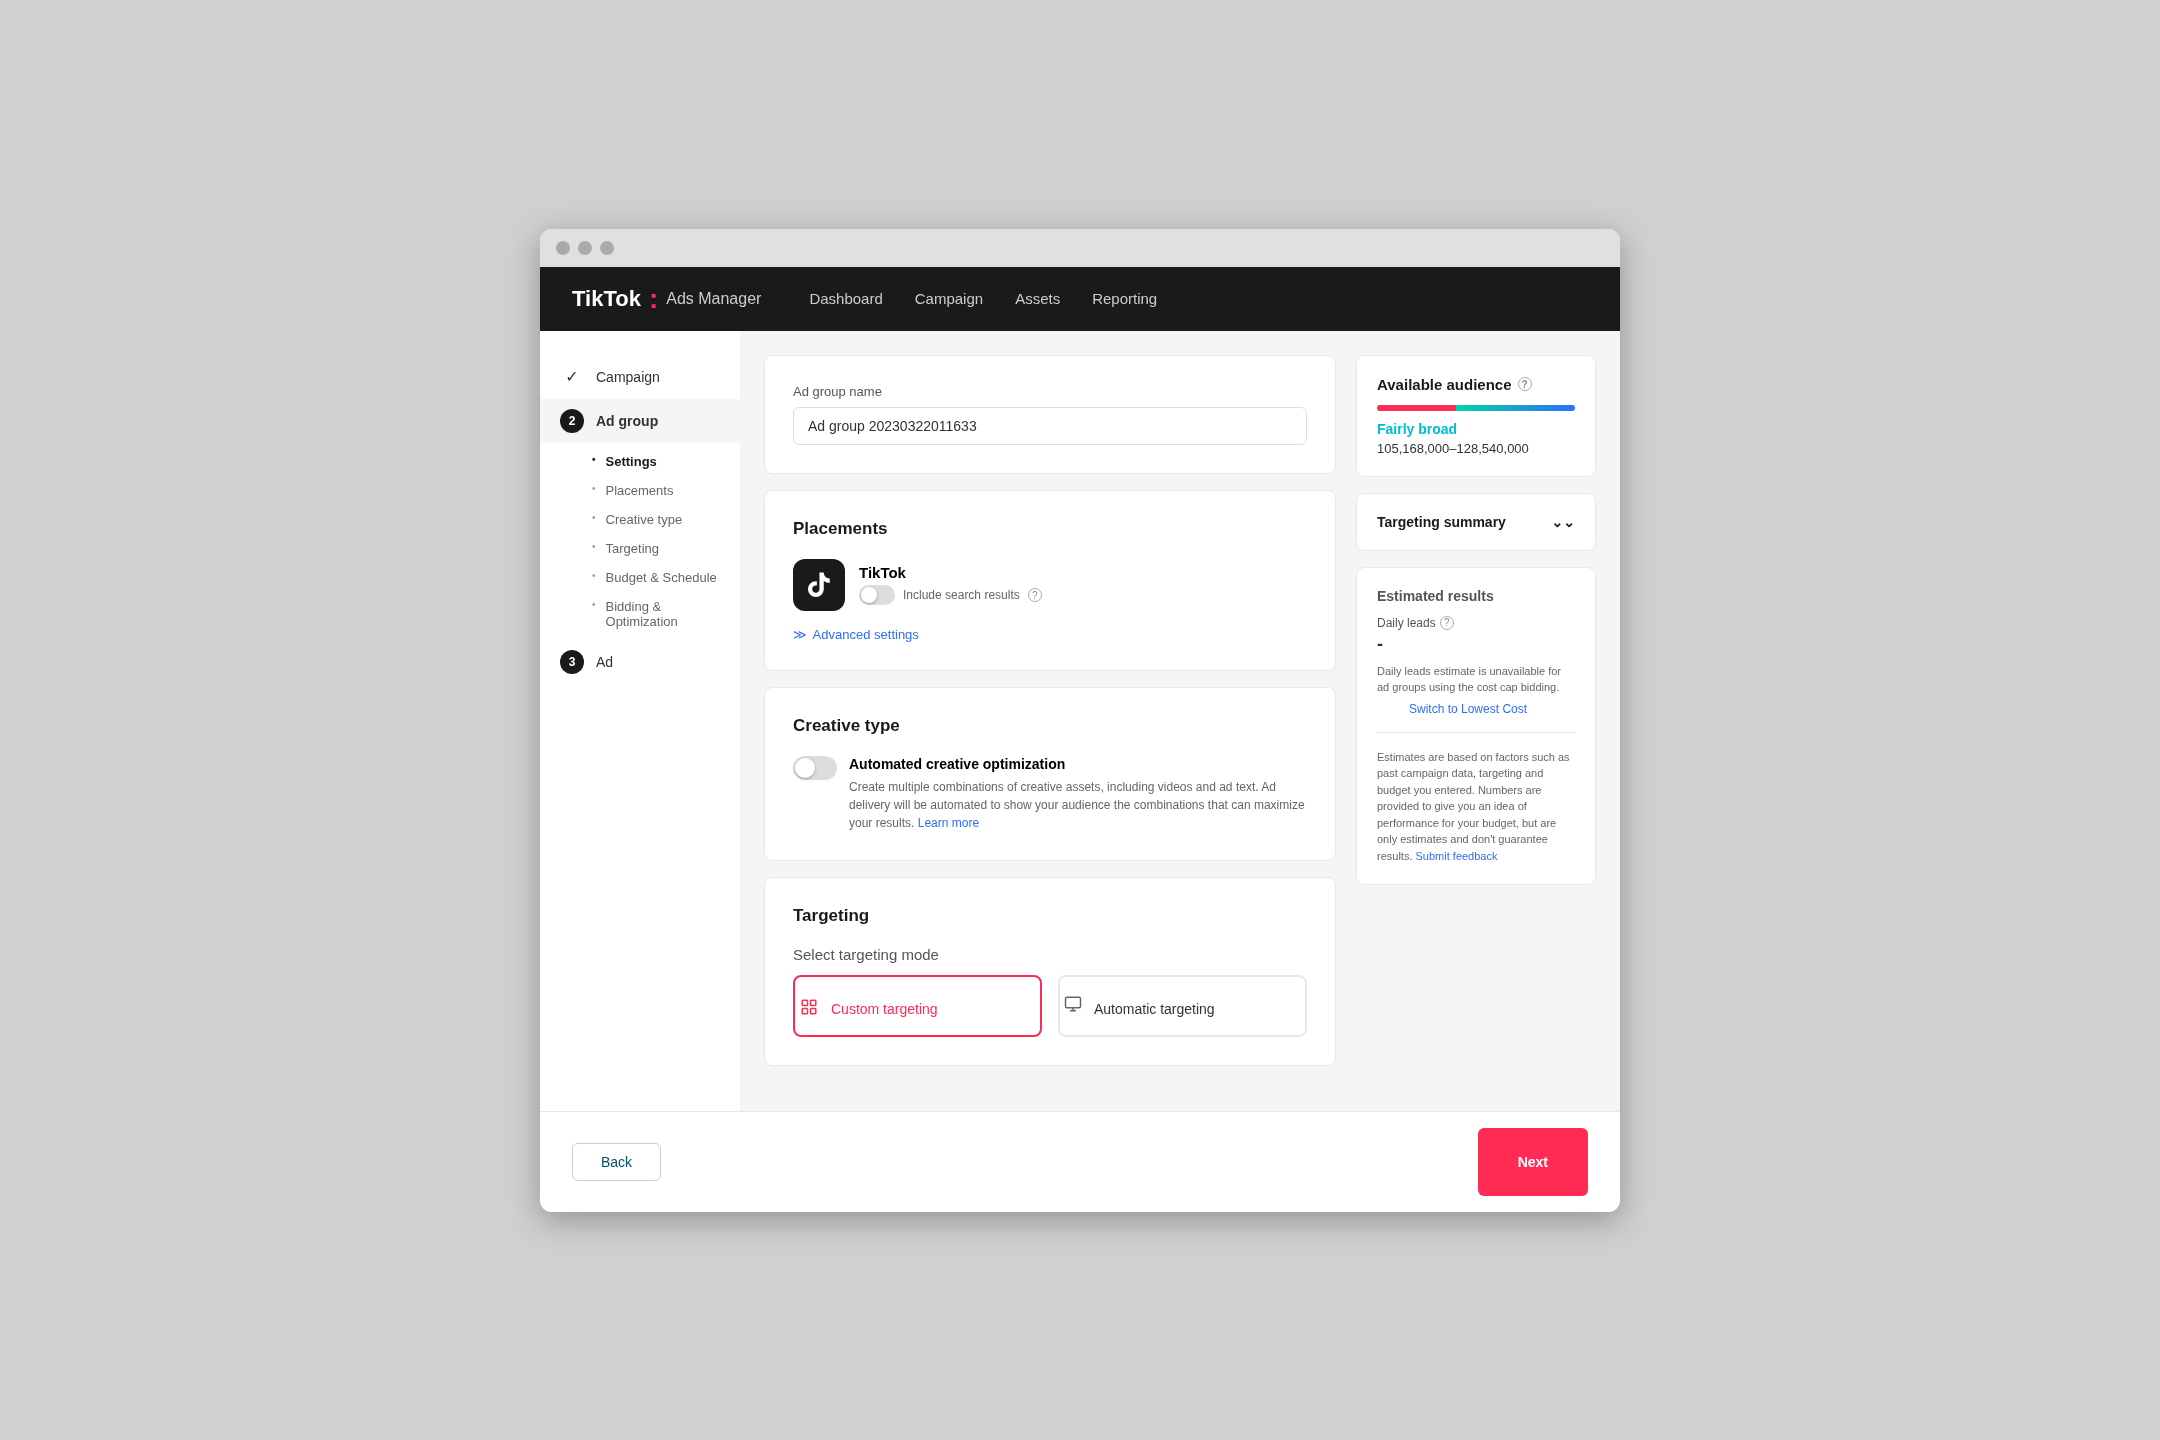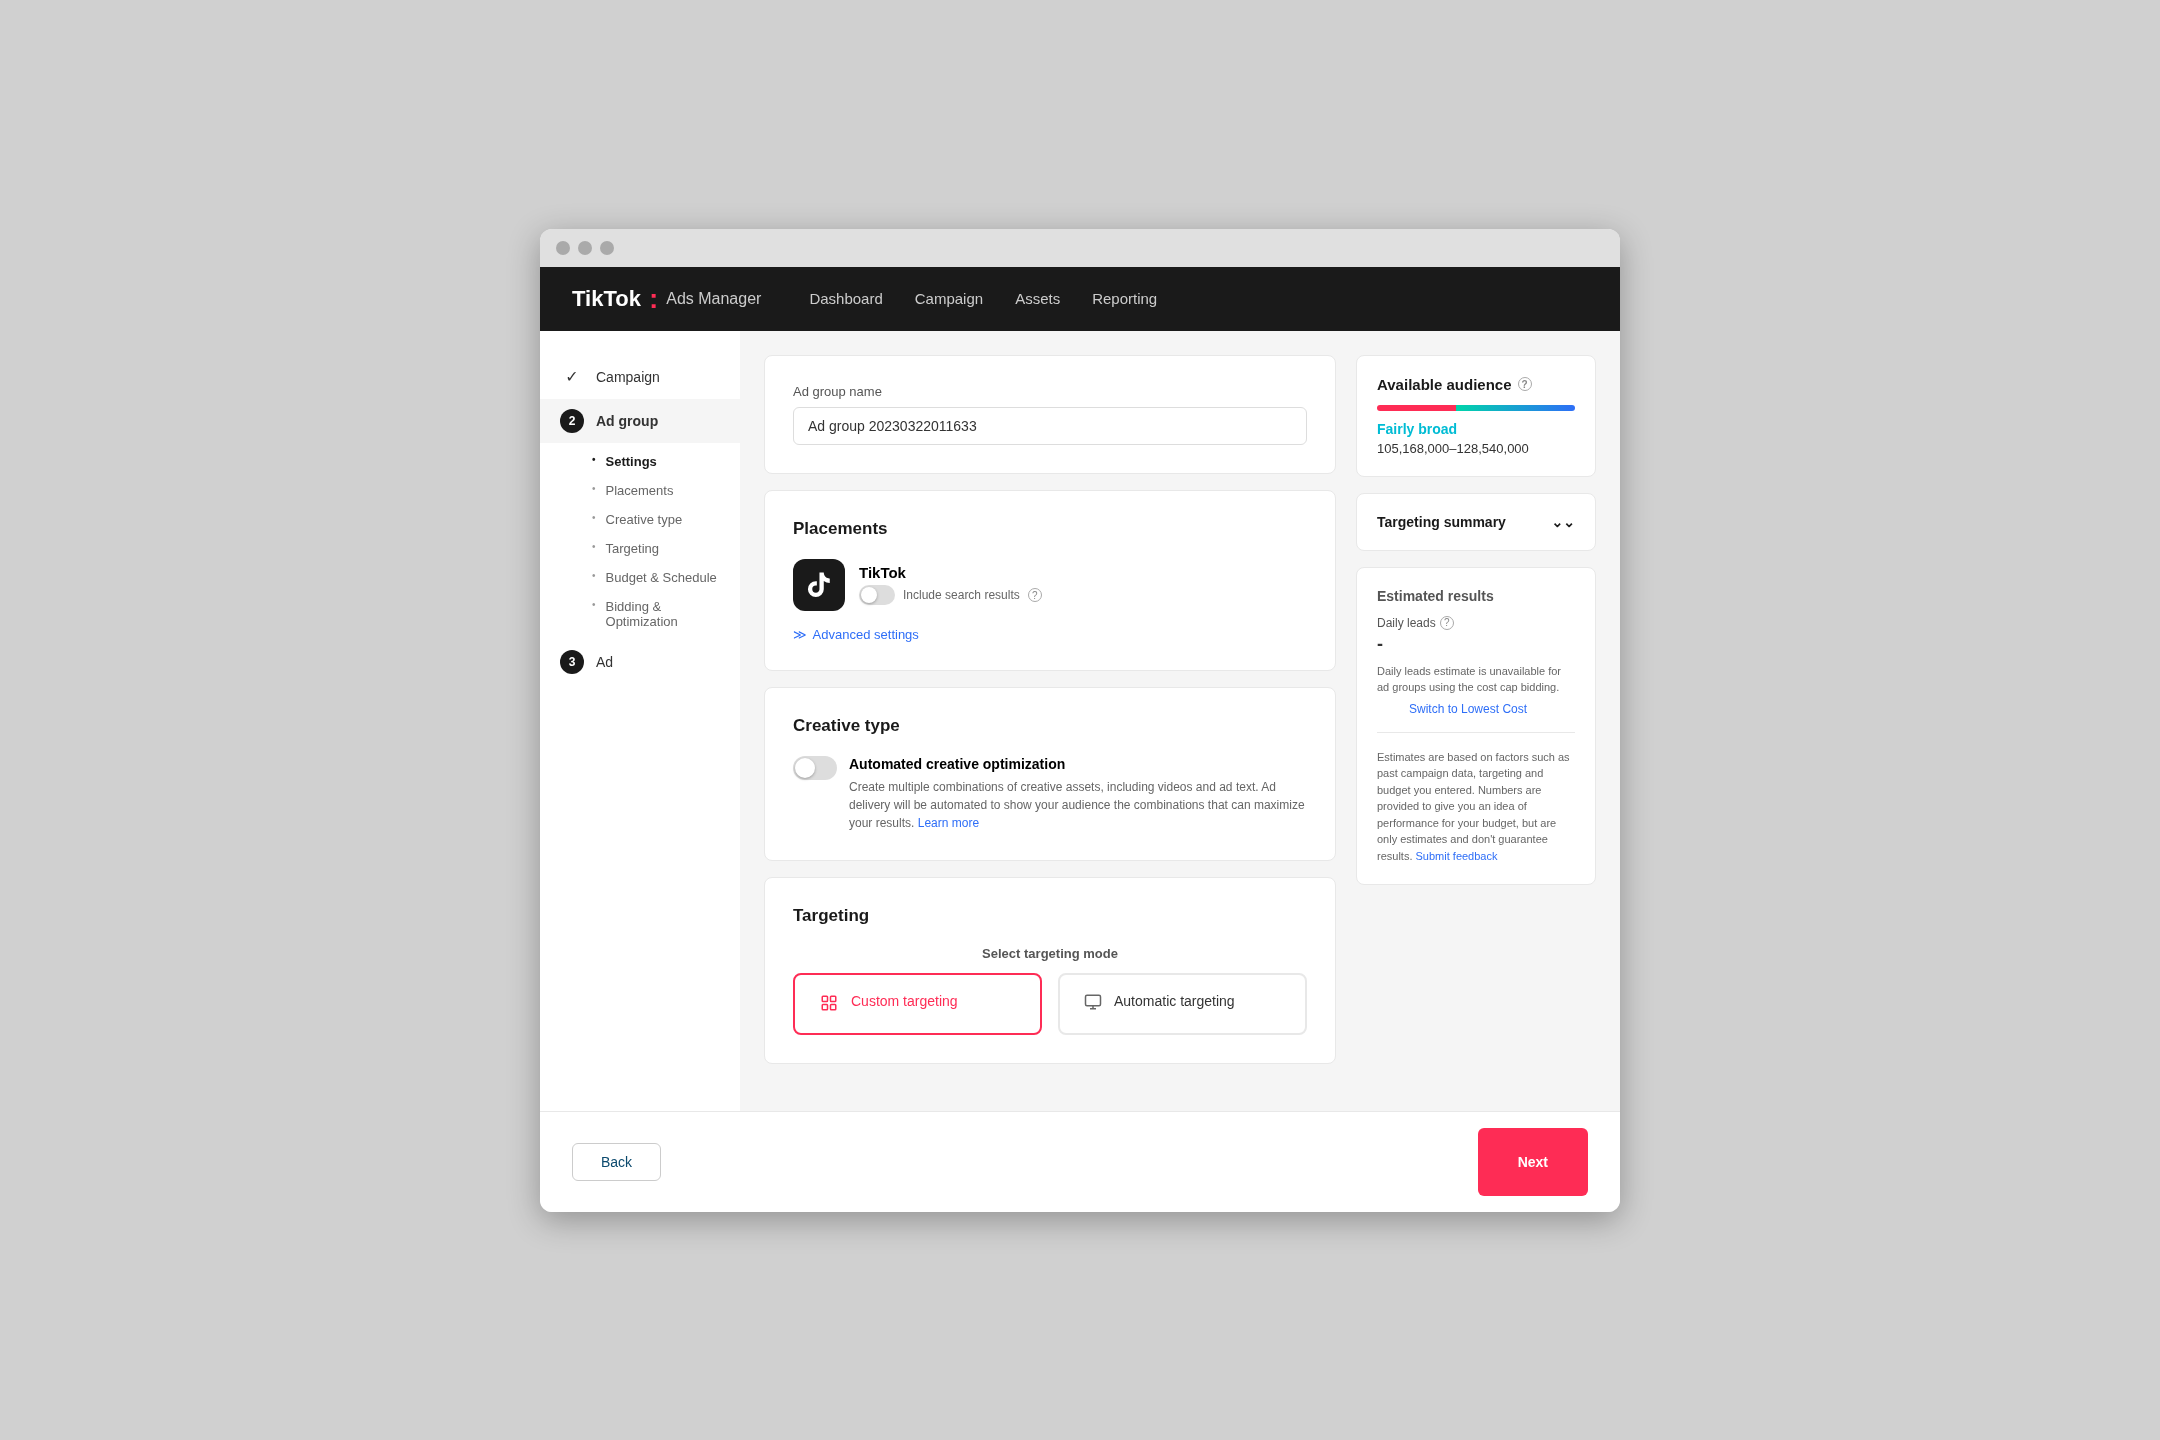--- a/index.html
+++ b/index.html
@@ -292,37 +292,36 @@
       font-size: 12px;
       color: #666;
       line-height: 1.5;
     }
     .creative-text a {
       color: #2e6ef7;
       text-decoration: none;
     }
     
     .targeting-section .section-label {
-      font-size: 13px;
+      font-size: 15px;
       color: #555;
-      font-weight: 700;
+      font-weight: 400;
       margin-bottom: 12px;
-      text-align: center;
     }
     .targeting-options {
       display: flex;
       gap: 16px;
     }
     .targeting-option {
       flex: 1;
       border: 2px solid #e8e8e8;
       border-radius: 8px;
-      padding: 18px 24px;
-      display: flex;
-      align-items: flex-start;
+      padding: 18px 4px;
+      display: flex;
+      align-items: flex-end;
       gap: 12px;
       cursor: pointer;
       font-size: 14px;
       font-weight: 500;
       color: #333;
     }
     .targeting-option.selected {
       border-color: #fe2c55;
     }
     .targeting-option.selected .option-label {

